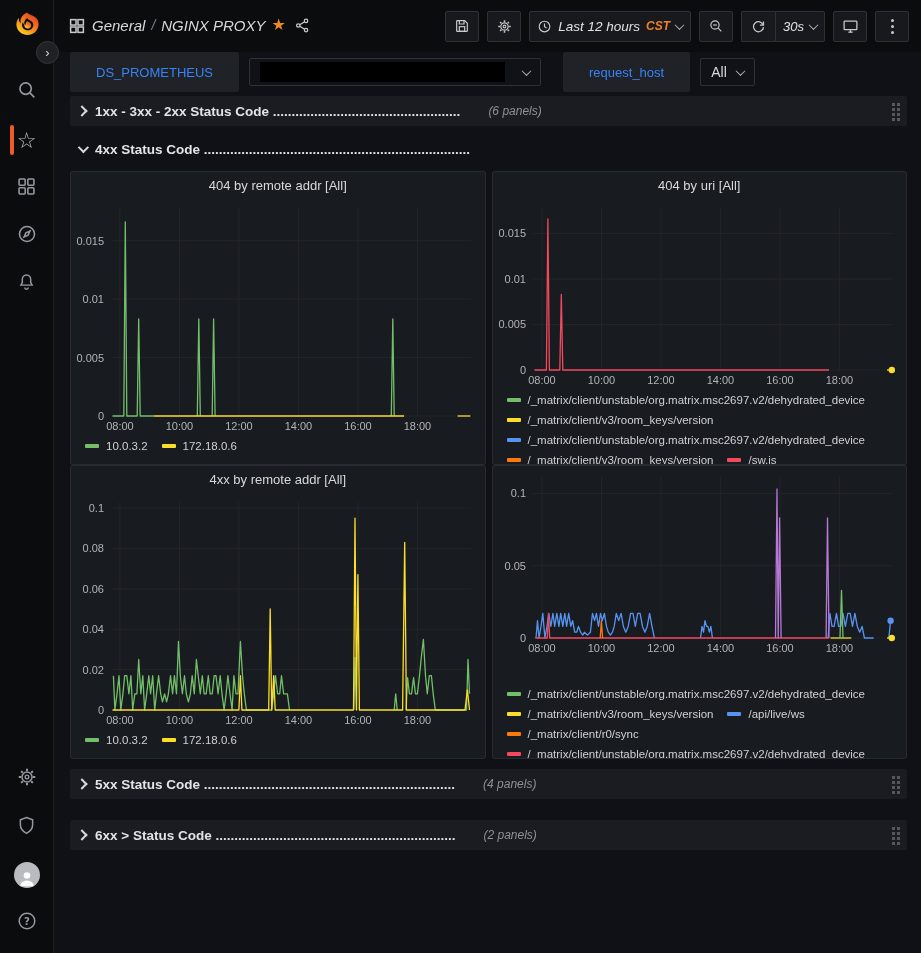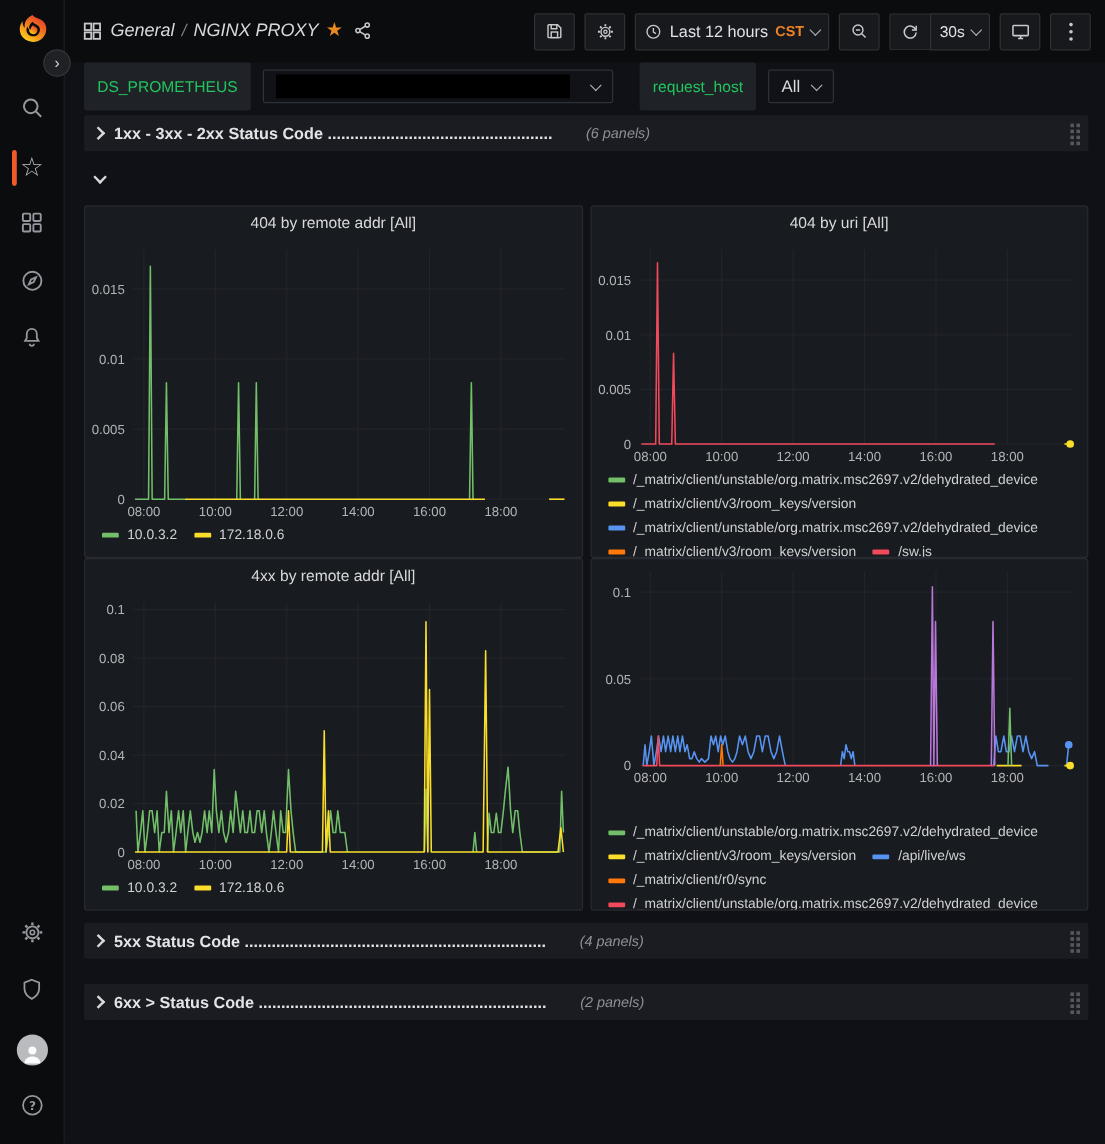--- a/index.html
+++ b/index.html
@@ -25,38 +25,38 @@
                    display:flex; align-items:flex-end; justify-content:center; overflow:hidden; }
 
   
   .main { flex:1; display:flex; flex-direction:column; min-width:0; }
 
   .topbar { height:52px; background:#0b0c0e; display:flex; align-items:center; padding:0 12px 0 14px; flex:none; }
   .crumbs { display:flex; align-items:flex-start; gap:6px;font-style:italic; }
   .crumb-text { font-size:15px; color:#d8d9da; }
   .crumb-sep { color:#7b7f85; font-size:14px; }
   .star-filled { color:#eb8a1e; font-size:16px; font-family:"DejaVu Sans",sans-serif; line-height:1; }
-  .topbar-right { margin-left:auto; display:flex; align-items:center; gap:8px; }
+  .topbar-right { margin-left:auto; display:flex; align-items:center; gap:8px;font-style:italic; }
   .tb-btn { height:31px; min-width:34px; padding:0 7px; background:#17191d; border:1px solid #2c3235;
             border-radius:2px; display:flex; align-items:center; justify-content:center; gap:6px;
             color:#c8c9cb; cursor:pointer; font-size:13px; }
   .tb-group { display:flex; align-items:stretch; }
   .tb-group .tb-btn { border-radius:0; }
   .tb-group .tb-btn:first-child { border-radius:2px 0 0 2px; border-right:none; }
   .tb-group .tb-btn:last-child { border-radius:0 2px 2px 0; }
   .tz { color:#ed8128; font-size:12px; font-weight:700; }
   .caret { width:7px; height:7px; border-right:1.5px solid #aeb0b4; border-bottom:1.5px solid #aeb0b4;
            transform:rotate(45deg) translate(-1px,-1px); display:inline-block; flex:none; }
   .kebab { display:flex; flex-direction:column; gap:3px; align-items:center; }
   .kebab i { width:3px; height:3px; border-radius:50%; background:#c8c9cb; display:block; }
 
   
   .submenu { height:40px; display:flex; align-items:center; gap:10px; padding:0 16px; flex:none; }
-  .var-chip { height:40px; display:flex; align-items:center; padding:0 11px; background:#1f2227;
-              border-radius:2px; font-size:13px; font-weight:500; color:#22c55e; }
+  .var-chip { height:40px; display:flex; align-items:center; padding:0 26px; background:#1f2227;
+              border-radius:2px; font-size:13px; font-weight:500; color:#3b82f6; }
   .var-select { height:28px; display:flex; align-items:center; gap:10px; padding:0 10px;
                 background:#111217; border:1px solid #2c3235; border-radius:2px; cursor:pointer; }
   .redacted { width:245px; height:20px; background:#000; }
   .var-select .val { font-size:14px; color:#d8d9da; }
 
   
   .dash { flex:1; overflow:hidden; padding:4px 14px 0 16px; }
   .row-strip { height:30px; background:#1a1c21; border-radius:2px; display:flex; align-items:center;
                padding:0 10px 0 8px; position:relative; cursor:pointer; }
   .row-plain { height:26px; display:flex; align-items:center; padding:0 10px 0 8px; margin-top:10px; cursor:pointer; }
@@ -305,20 +305,21 @@
             <i></i>
             <i></i>
             <i></i>
             <i></i>
             <i></i>
           </span>
       </div>
 
       <div class="row-plain">
         <span class="chev down"></span>
+        <span class="row-title">4xx Status Code .......................................................................</span>
       </div>
 
       <div class="panel-grid">
 
         <div class="panel">
           <div class="panel-header">
             <span class="panel-title">404 by remote addr [All]</span>
           </div>
           <div class="plot"><svg width="414" height="236">
                 <line x1="40" y1="218" x2="400" y2="218" stroke="#23252b" stroke-width="1"></line>

